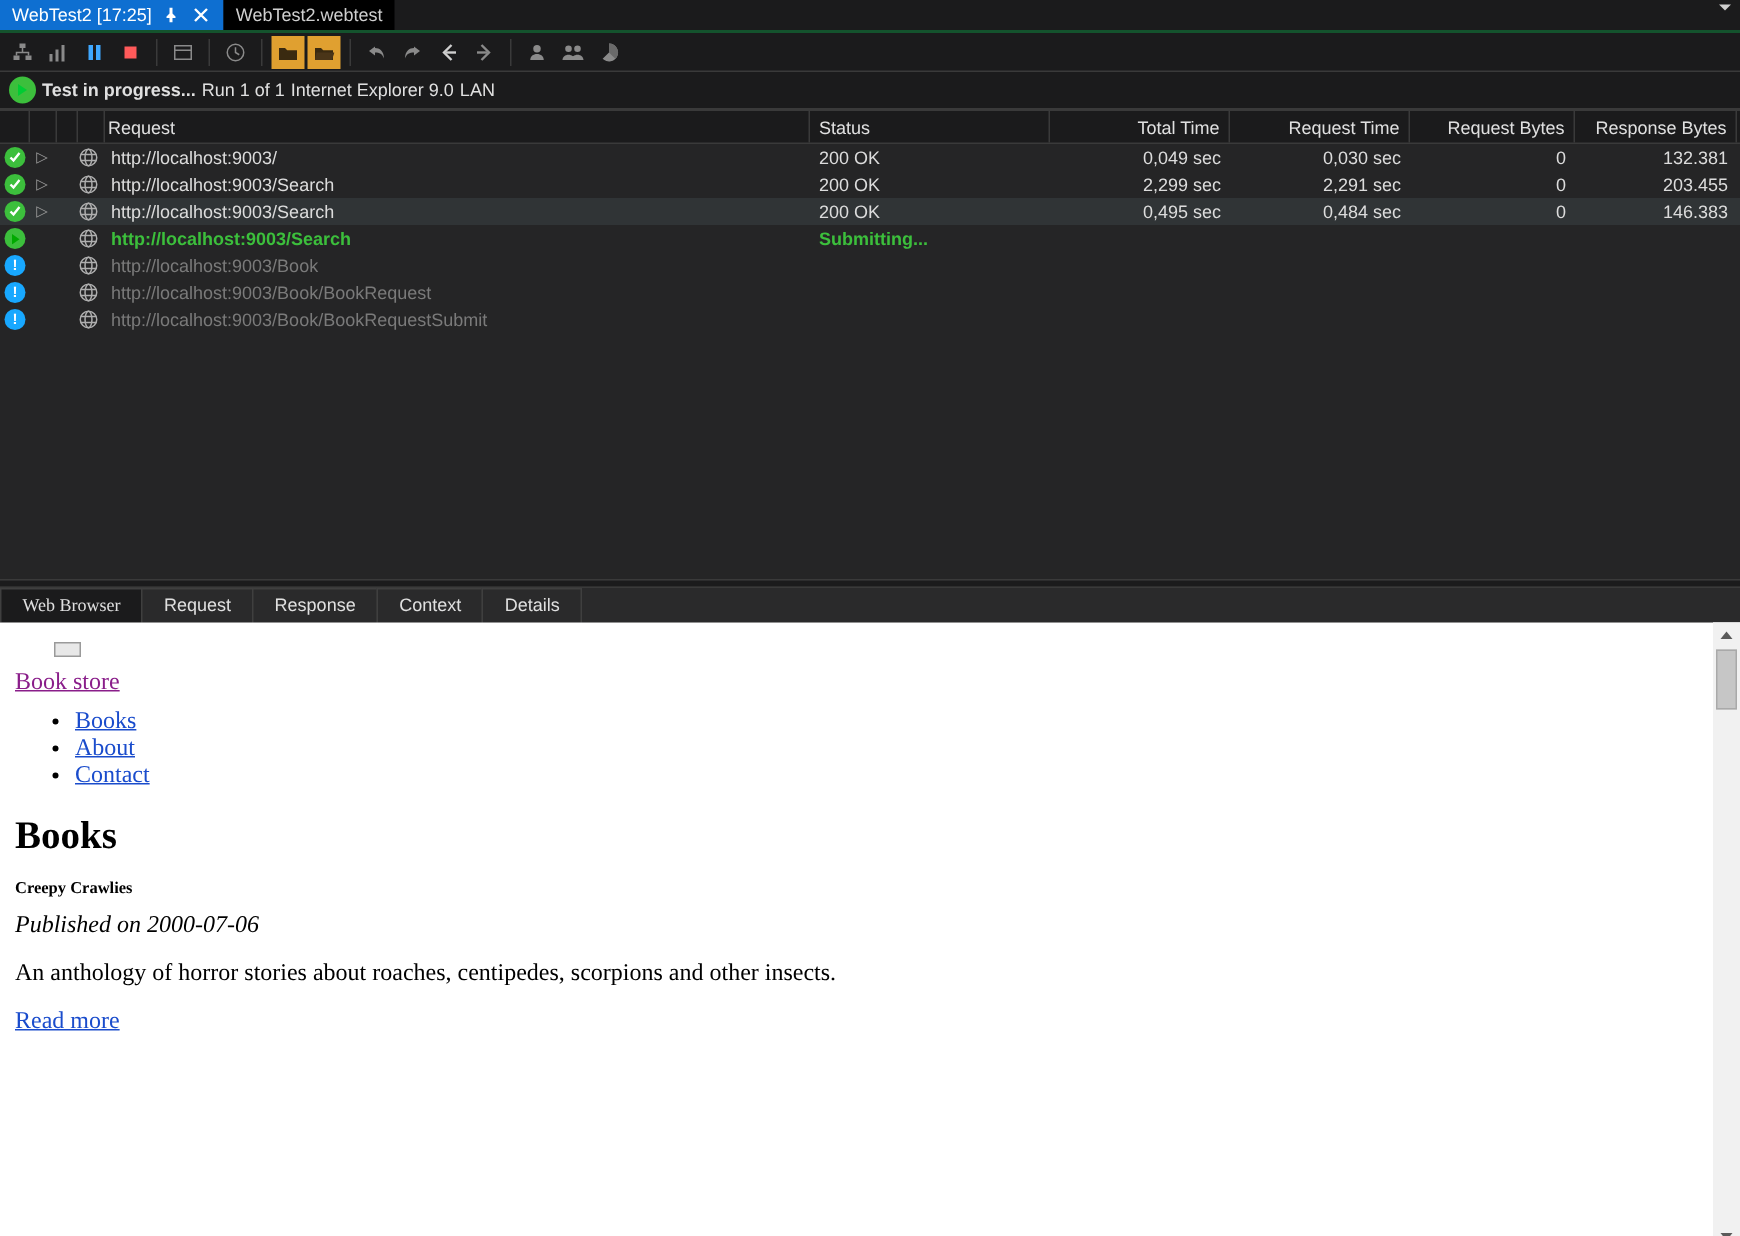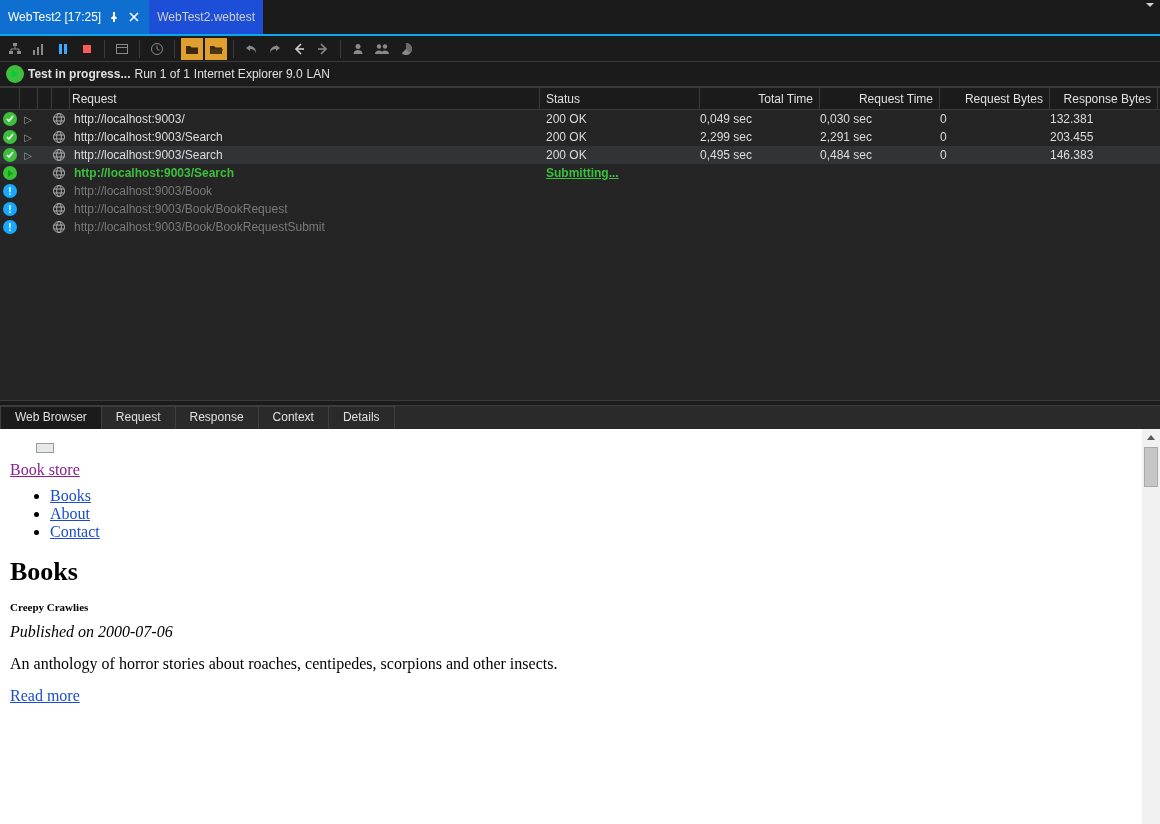--- a/index.html
+++ b/index.html
@@ -11,31 +11,31 @@
     font-size: 12px;
     color: #e6e6e6;
     overflow: hidden;
     position: relative;
   }
 
   
   .doc-tabs {
     display: flex;
     align-items: flex-start;
-    height: 36px;
+    height: 22px;
     background: #1b1b1c;
-    border-bottom: 2px solid #0ea5e9;
+    border-bottom: 2px solid #14532d;
   }
   .doc-tab {
     display: flex;
     align-items: center;
     padding: 0 8px;
     gap: 6px;
     height: 100%;
-    background: #1d4ed8;
+    background: #000000;
     color: #cfcfcf;
     cursor: pointer;
   }
   .doc-tab.active {
     background: #0e6fd1;
     color: #fff;
   }
   .doc-tab .pin, .doc-tab .close {
     width: 14px; height:14px; display:flex; align-items:center; justify-content:center;
   }
@@ -108,23 +108,23 @@
     border-right: 1px solid #3a3a3a;
     height:100%; display:flex; align-items:center;
     padding: 0 6px;
   }
   .grid-header .num { justify-content:flex-end; }
   .grid-row { color:#dcdcdc; }
   .grid-row.selected { background:#303436; }
   .grid-row.pending { color:#7a7a7a; }
   .grid-row .url { padding-left: 4px; white-space:nowrap; overflow:hidden; text-overflow:ellipsis; }
   .grid-row .status-col { padding-left:6px; }
-  .grid-row .num { text-align:left; padding-right:6px; }
+  .grid-row .num { text-align:right; padding-right:6px; }
   .grid-row.running .url { color:#3cbf3c; font-weight:600; }
-  .grid-row.running .status-col { color:#3cbf3c; font-weight:600;text-decoration:underline; }
+  .grid-row.running .status-col { color:#3cbf3c; font-weight:600; }
 
   .cell-icon { width:16px; height:16px; display:flex; align-items:center; justify-content:center; }
   .ok-badge {
     width:14px; height:14px; border-radius:50%; background:#3cbf3c;
     display:flex; align-items:center; justify-content:center;
   }
   .play-badge {
     width:14px; height:14px; border-radius:50%; background:#3cbf3c;
     display:flex; align-items:center; justify-content:center;
   }
@@ -152,20 +152,21 @@
     background:#2a2a2b;
     border: 1px solid #3f3f3f;
     border-bottom:none;
     color:#e0e0e0;
     cursor:pointer;
     margin-right:-1px;
   }
   .bottom-tab.active {
     background:#1b1b1c;
     border-top:1px solid #3f3f3f;
+    font-family:Liberation Serif, serif;
   }
 
   
   .browser-pane {
     background:#ffffff;
     color:#000;
     height: 418px;
     display:flex;
     position: relative;
   }

